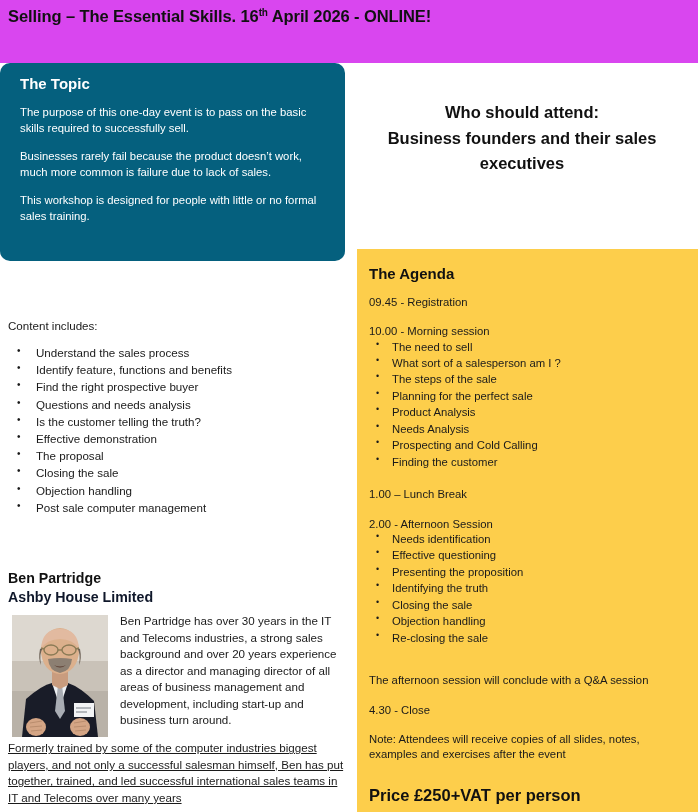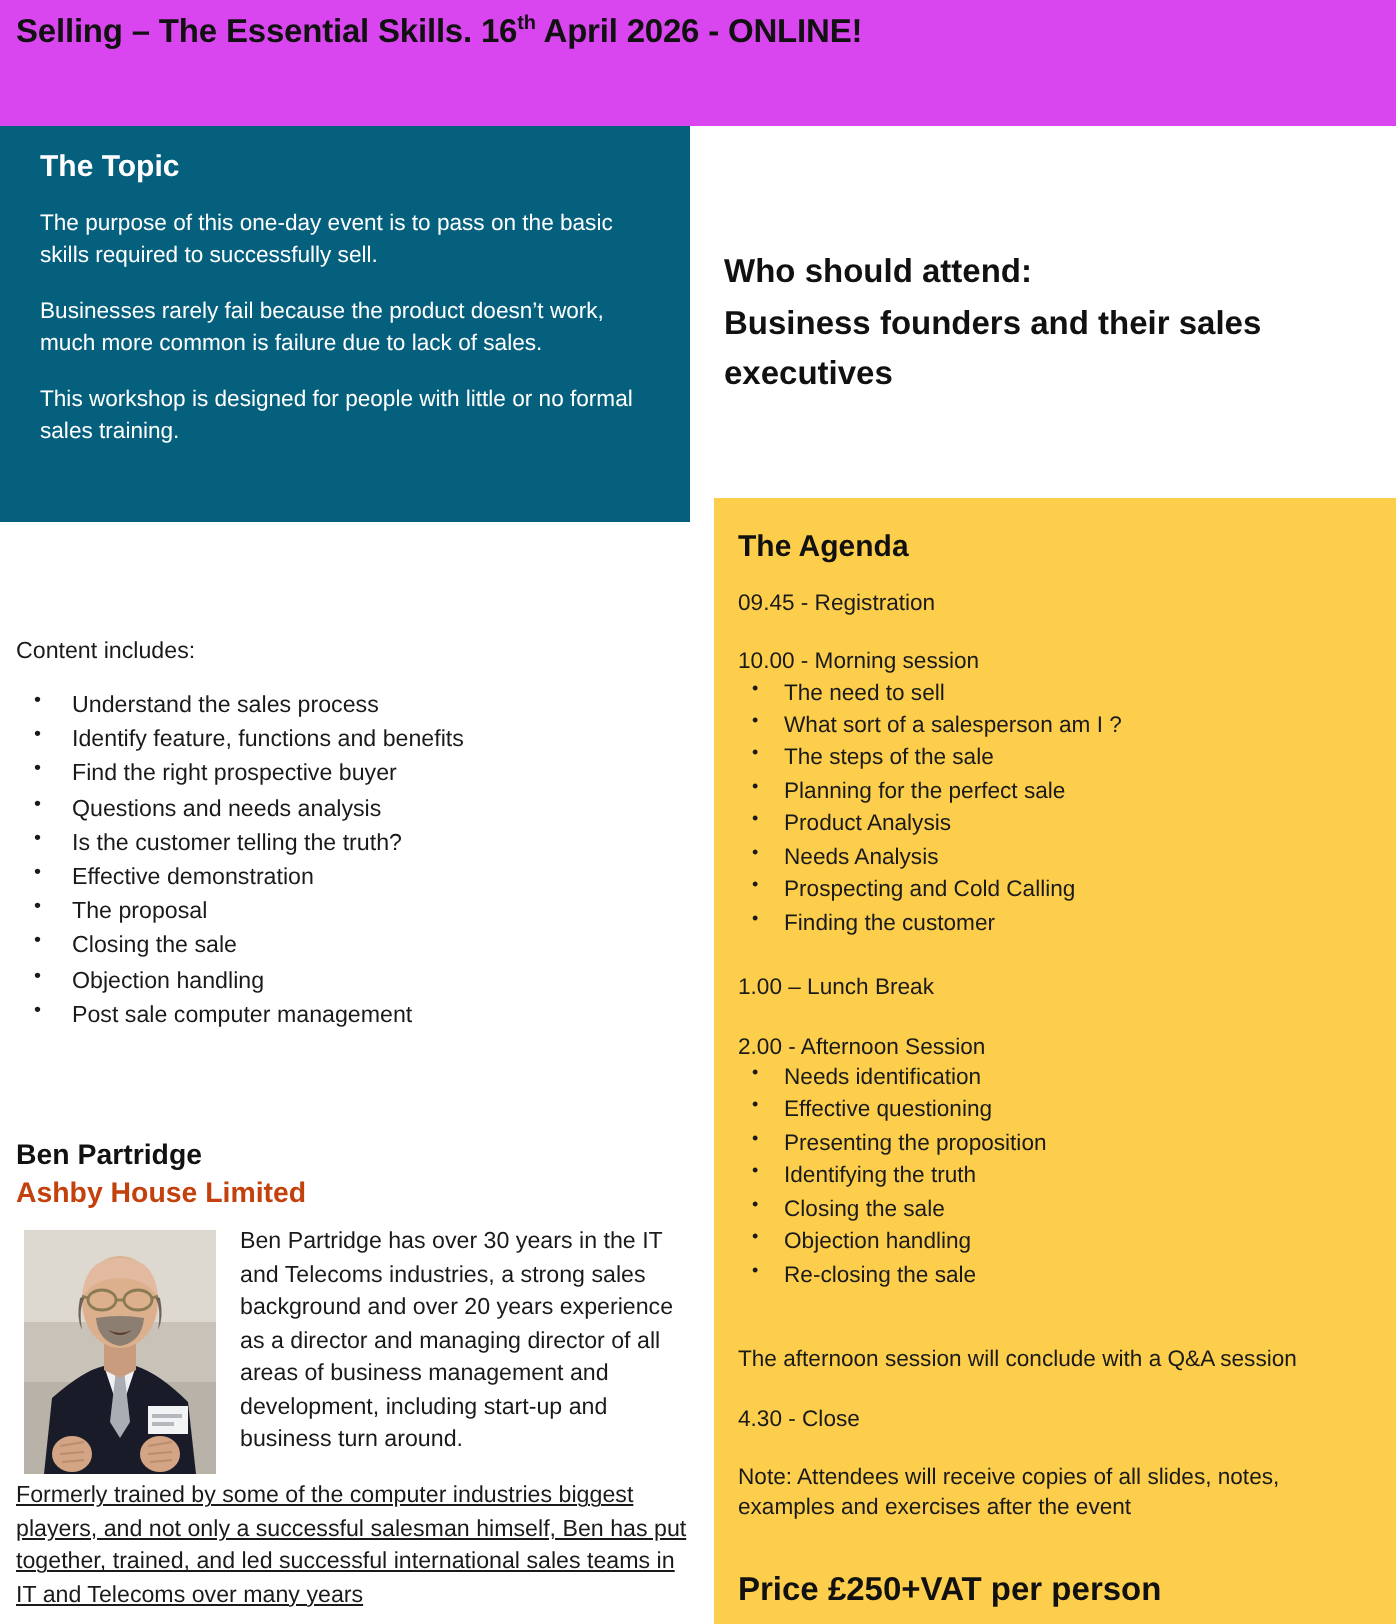--- a/index.html
+++ b/index.html
@@ -45,41 +45,43 @@
   
   .topic-panel {
     position: absolute;
     left: 0;
     top: 63px;
     width: 345px;
     height: 198px;
     background: #05607e;
     box-sizing: border-box;
     padding: 12px 20px 0 20px;
+    border-radius: 10px;
   }
   .topic-heading {
     font-size: 15px;
     font-weight: bold;
     color: #ffffff;
     margin: 0 0 12px 0;
     line-height: 1.2;
   }
   .topic-para {
     font-size: 11.3px;
     color: #ffffff;
     line-height: 1.38;
     margin: 0 0 13px 0;
   }
 
   
   .attend-block {
     position: absolute;
     left: 362px;
-    top: 124px;
+    top: 100px;
     width: 320px;
+    text-align: center;
   }
   .attend-line {
     font-size: 16.5px;
     font-weight: bold;
     color: #111111;
     line-height: 1.55;
     margin: 0;
   }
 
   
@@ -125,21 +127,21 @@
   .speaker-name {
     font-size: 14.2px;
     font-weight: bold;
     color: #111111;
     line-height: 1.32;
     margin: 0;
   }
   .speaker-company {
     font-size: 14.2px;
     font-weight: bold;
-    color: #c2410c;
+    color: #0f172a;
     line-height: 1.32;
     margin: 0 0 7px 0;
   }
   .bio-row {
     position: relative;
   }
   .speaker-photo {
     float: left;
     width: 96px;
     height: 122px;

